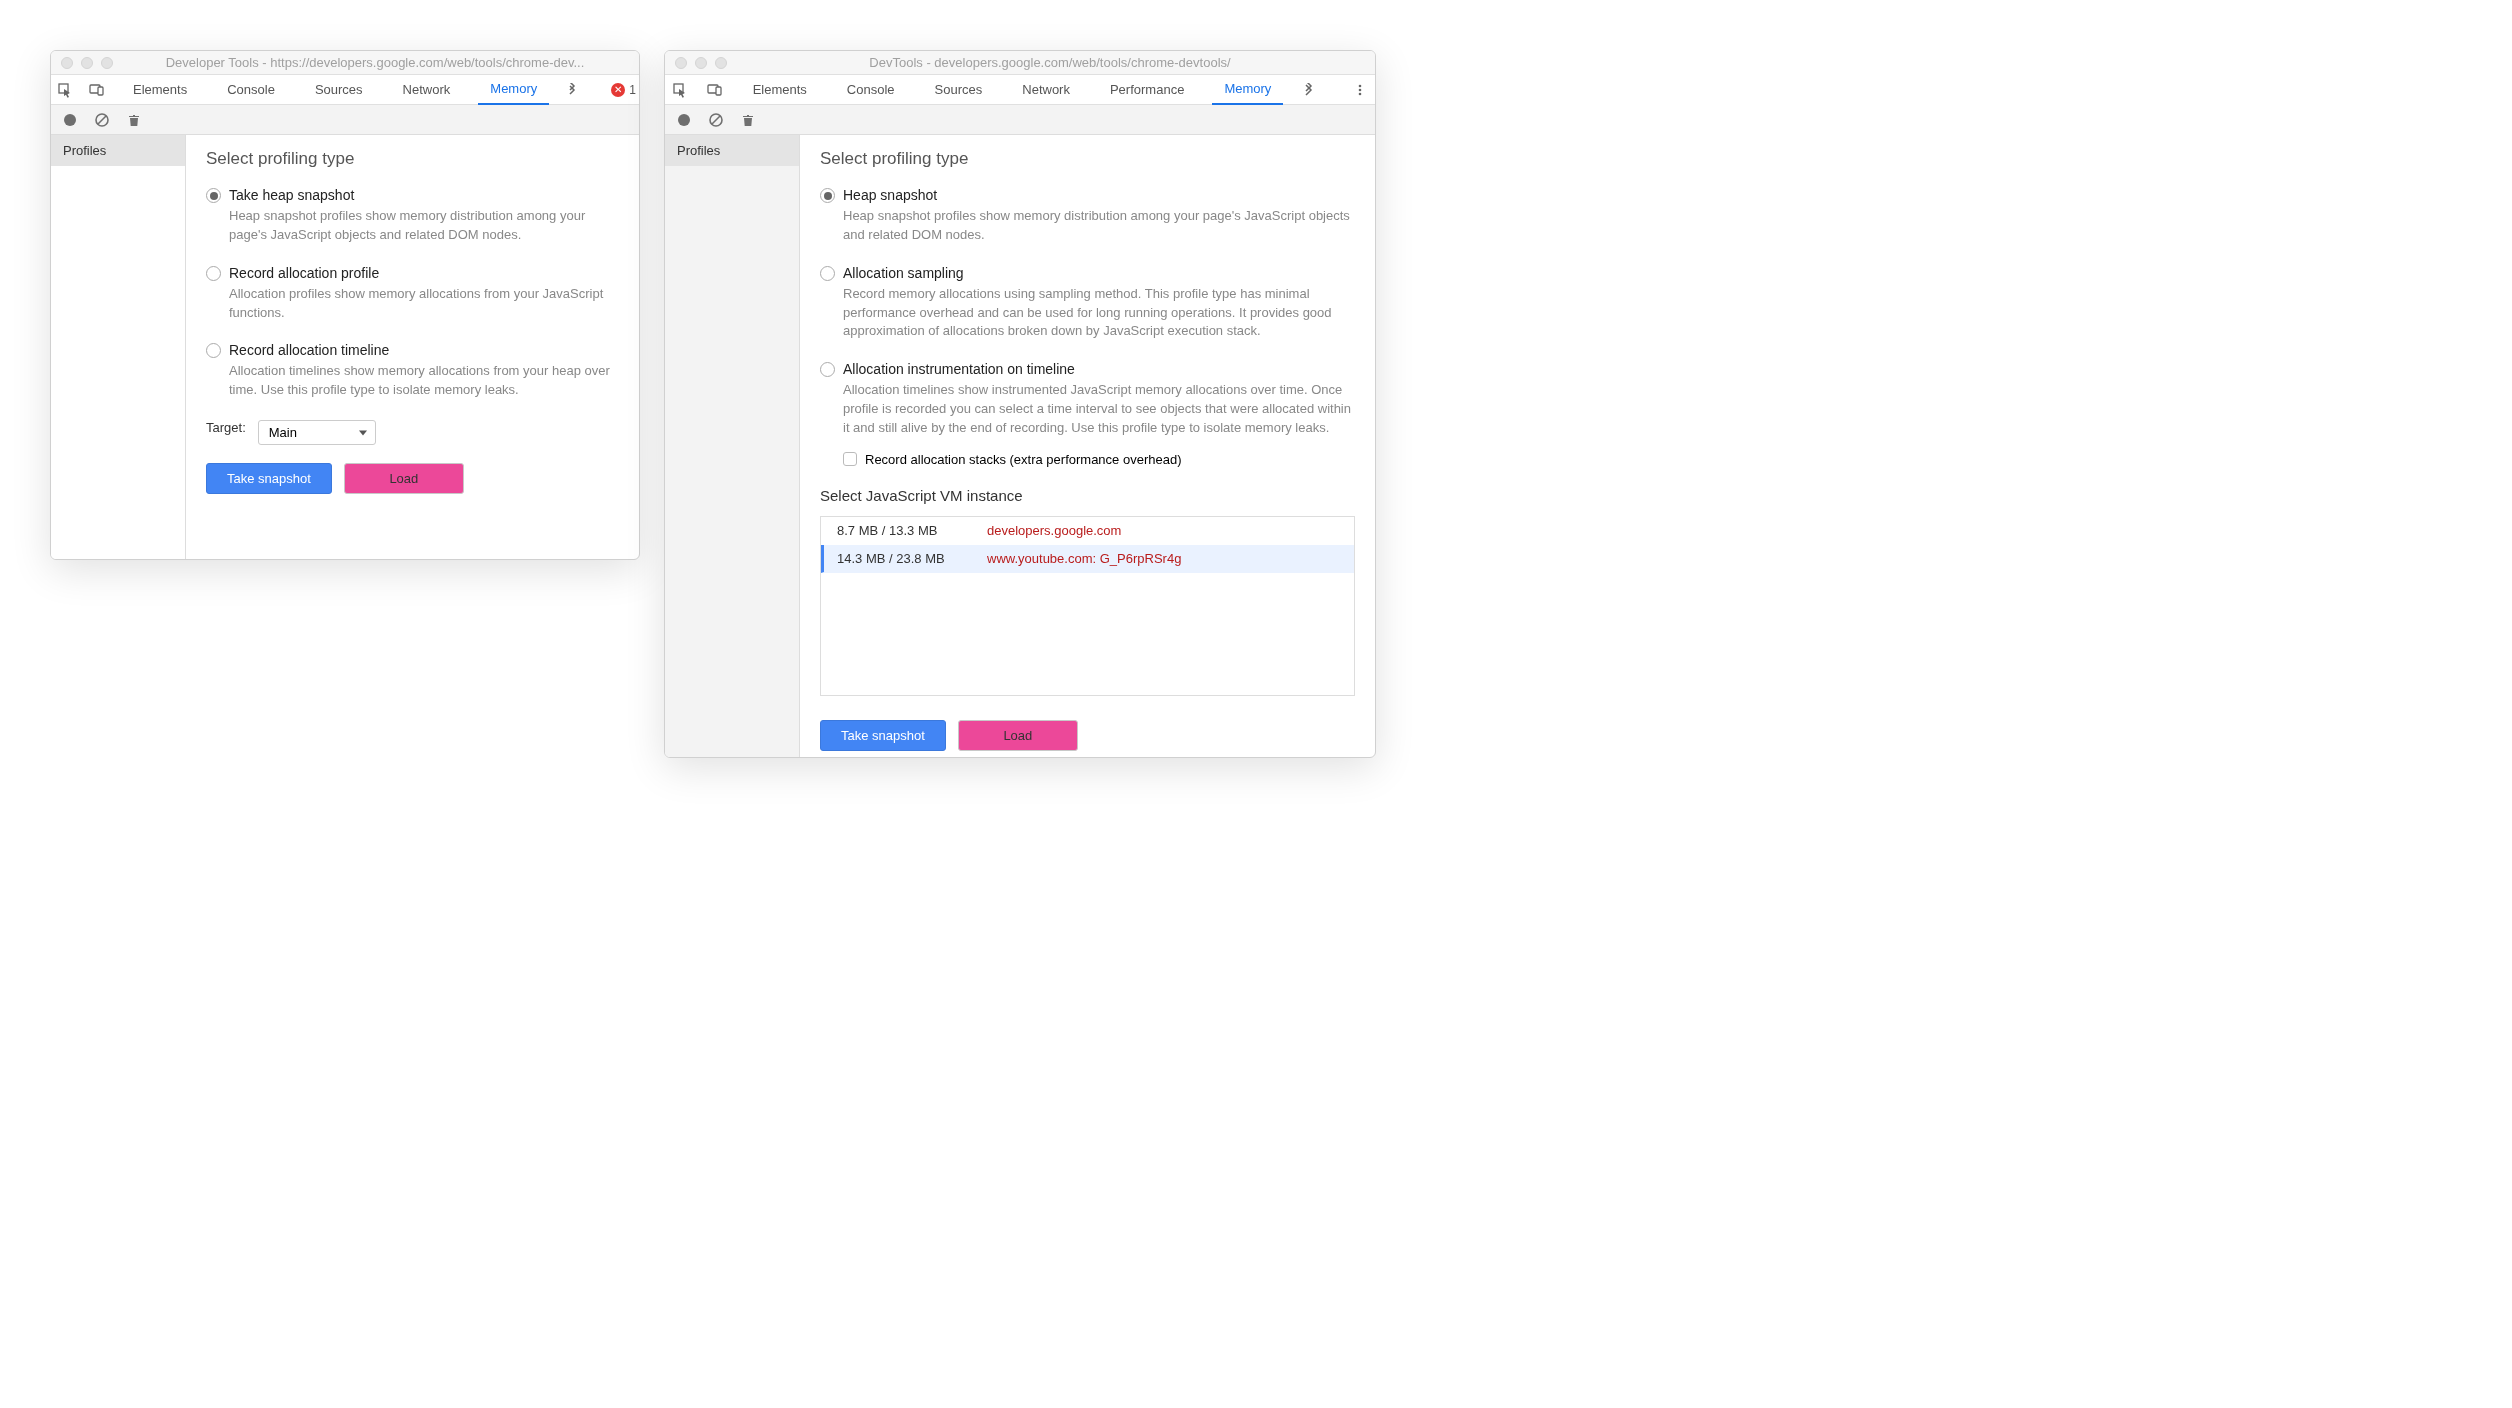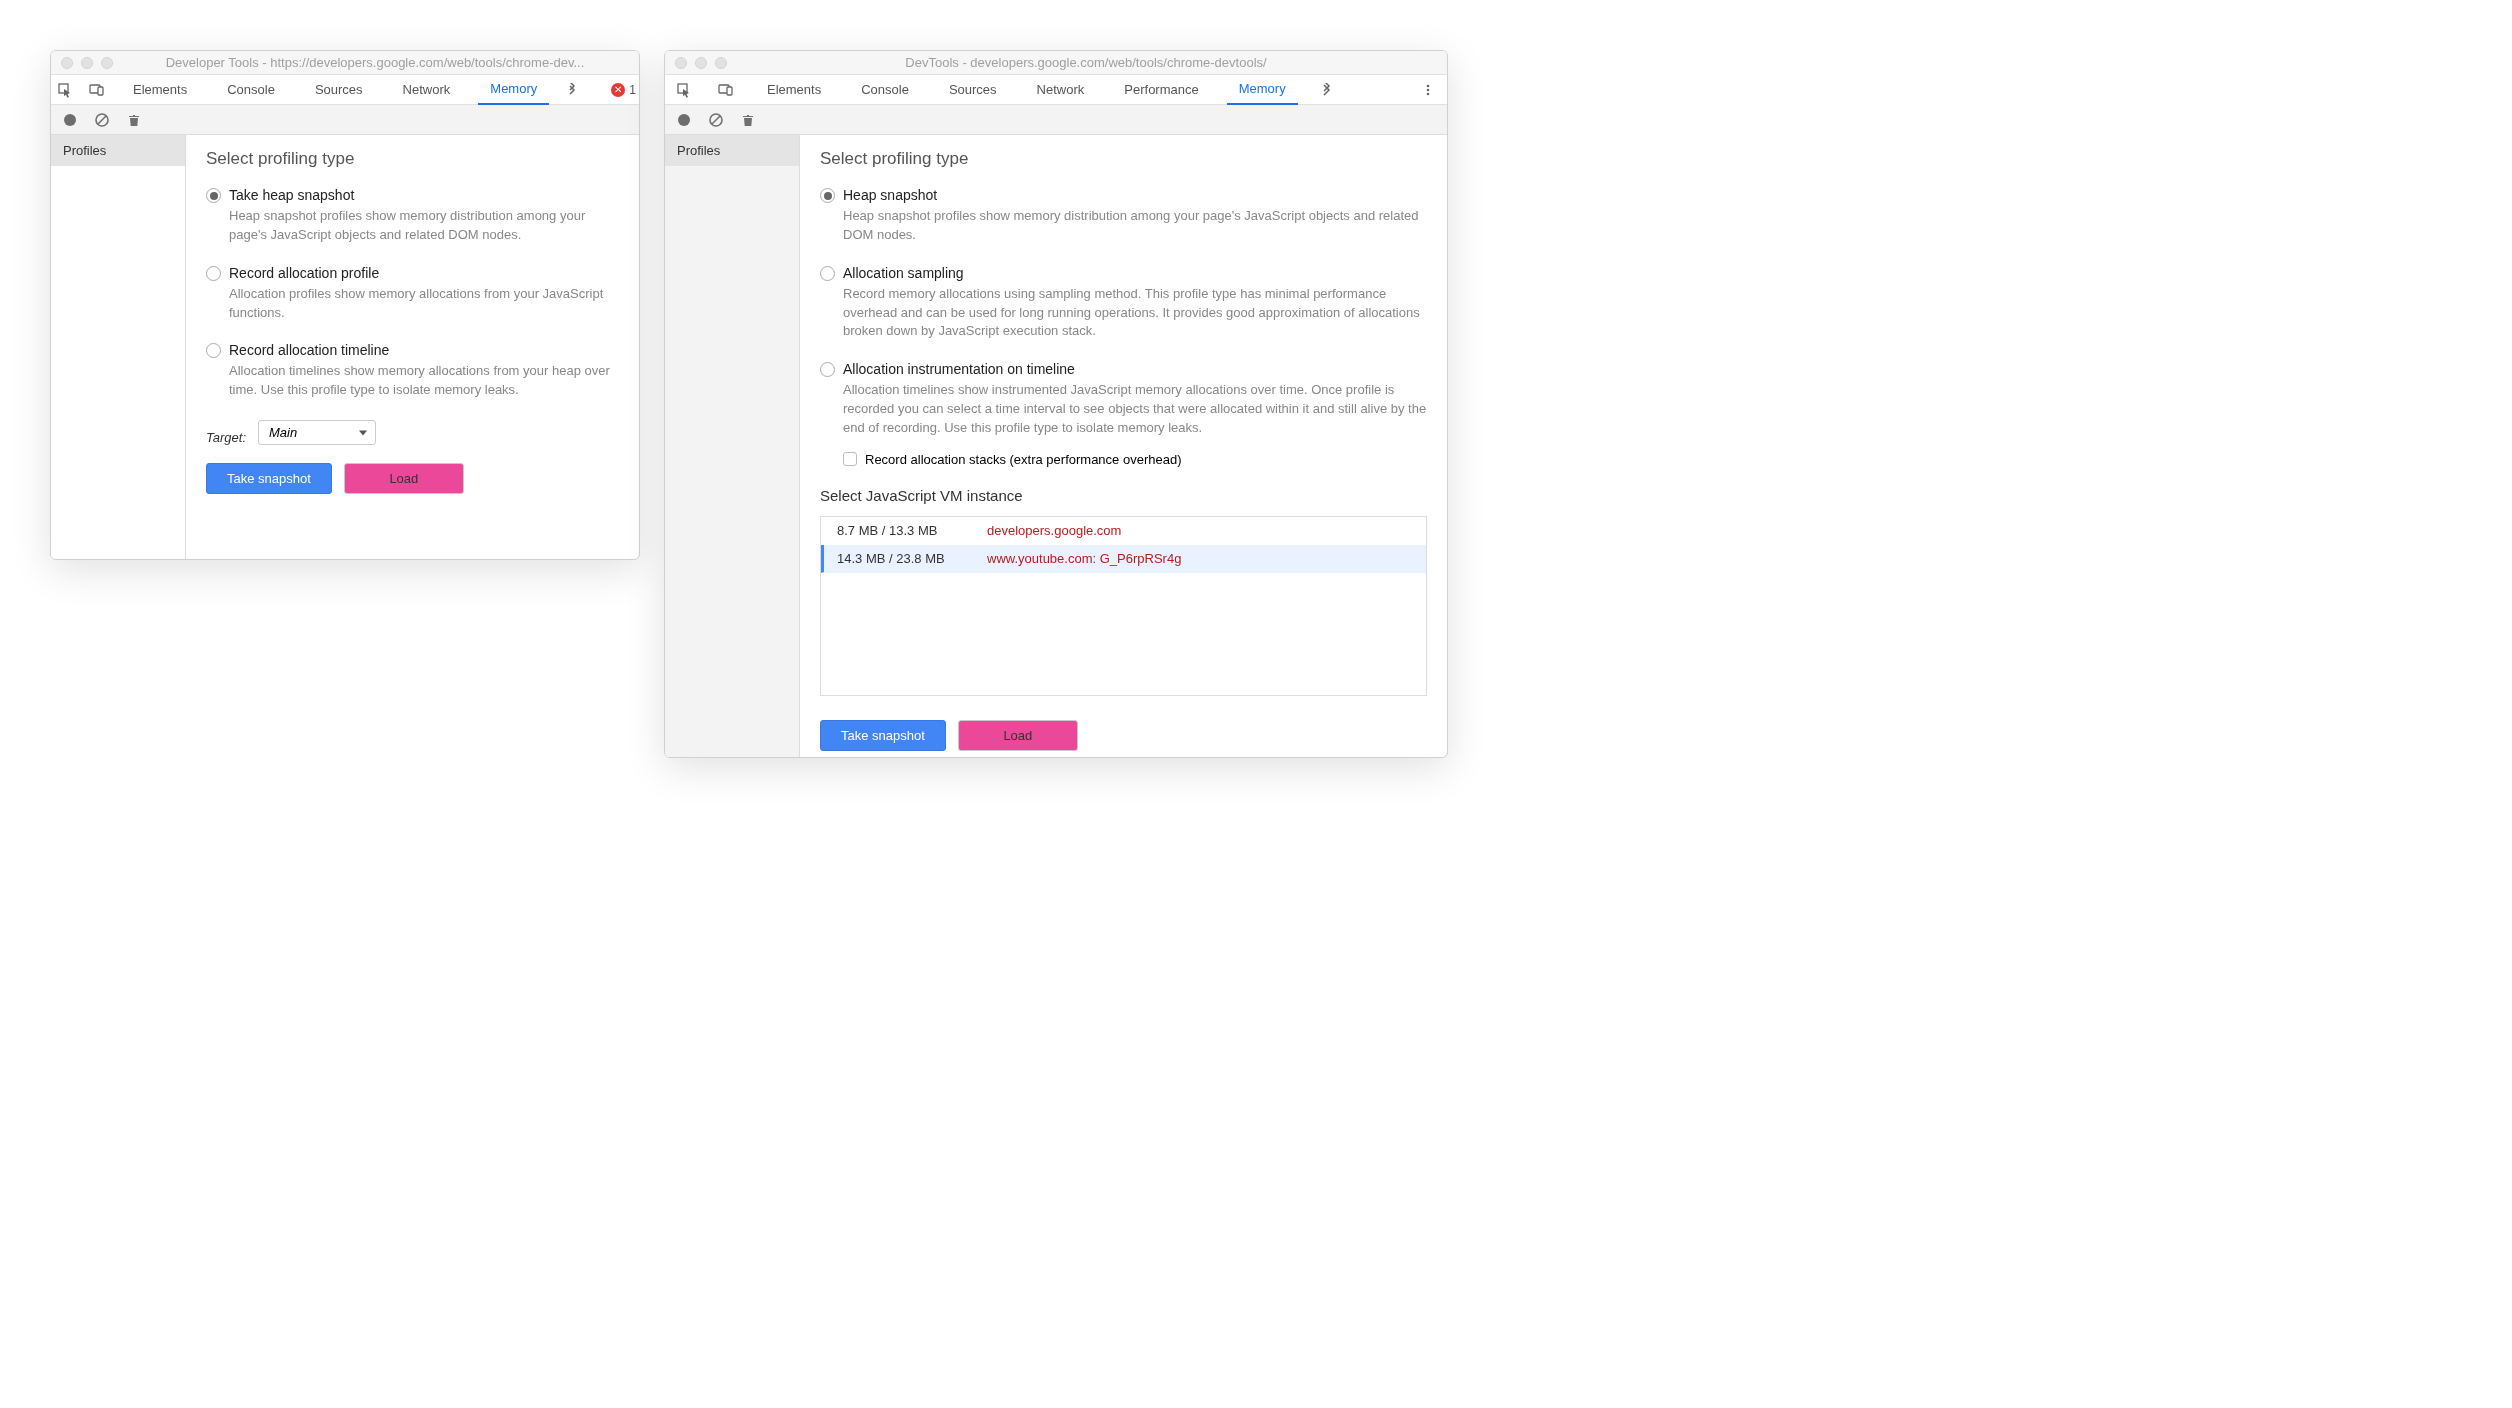--- a/index.html
+++ b/index.html
@@ -16,21 +16,21 @@
     .window {
       background: #fff;
       border: 1px solid #d0d0d0;
       border-radius: 6px;
       box-shadow: 0 10px 40px rgba(0,0,0,0.12);
       overflow: hidden;
       display: flex;
       flex-direction: column;
     }
     .window-left { width: 590px; height: 510px; }
-    .window-right { width: 784px; height: 708px; }
+    .window-right { width: 712px; height: 708px; }
 
     
     .titlebar {
       height: 24px;
       background: #f6f6f6;
       border-bottom: 1px solid #e0e0e0;
       display: flex;
       align-items: center;
       padding: 0 10px;
       gap: 8px;
@@ -216,25 +216,24 @@
     .checkbox {
       width: 14px;
       height: 14px;
       border: 1px solid #bbb;
       border-radius: 3px;
       background: #fff;
     }
 
     .target-row {
       display: flex;
-      align-items: flex-end;
+      align-items: flex-start;
       gap: 12px;
       margin-bottom: 18px;
       margin-top: 4px;
-      font-style: italic;
     }
     .target-row label { font-size: 13px; color: #333; }
     .select {
       border: 1px solid #ccc;
       border-radius: 3px;
       padding: 4px 22px 4px 10px;
       font-size: 13px;
       position: relative;
       background: #fff;
       min-width: 118px;

